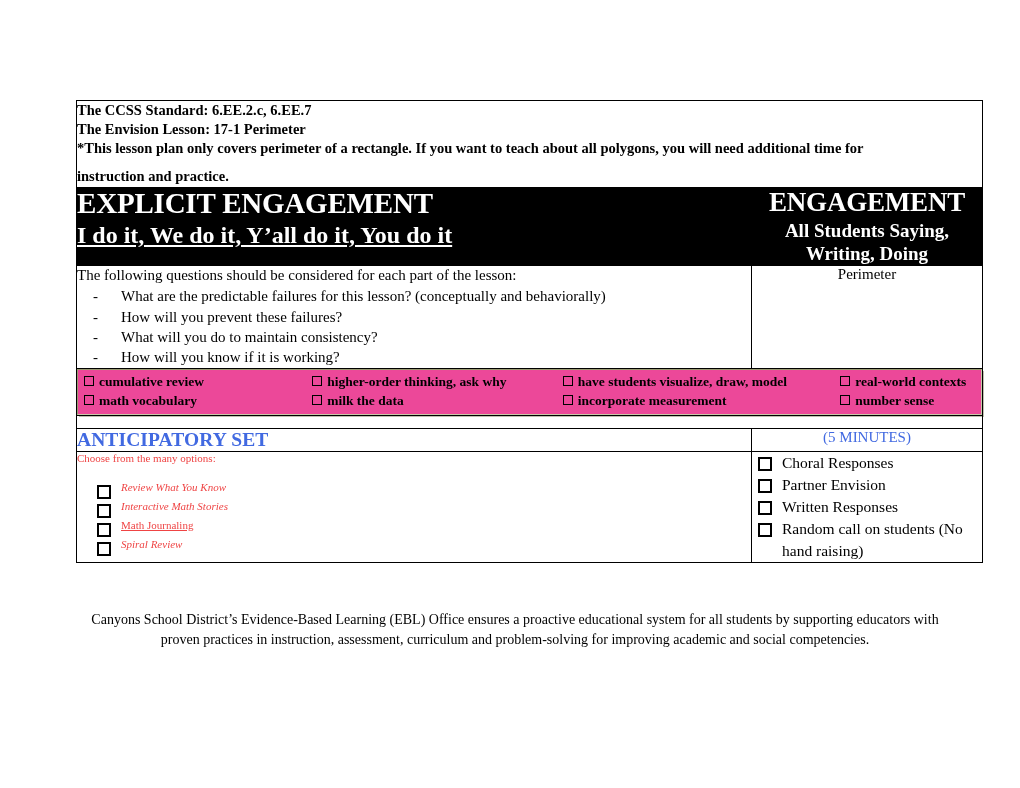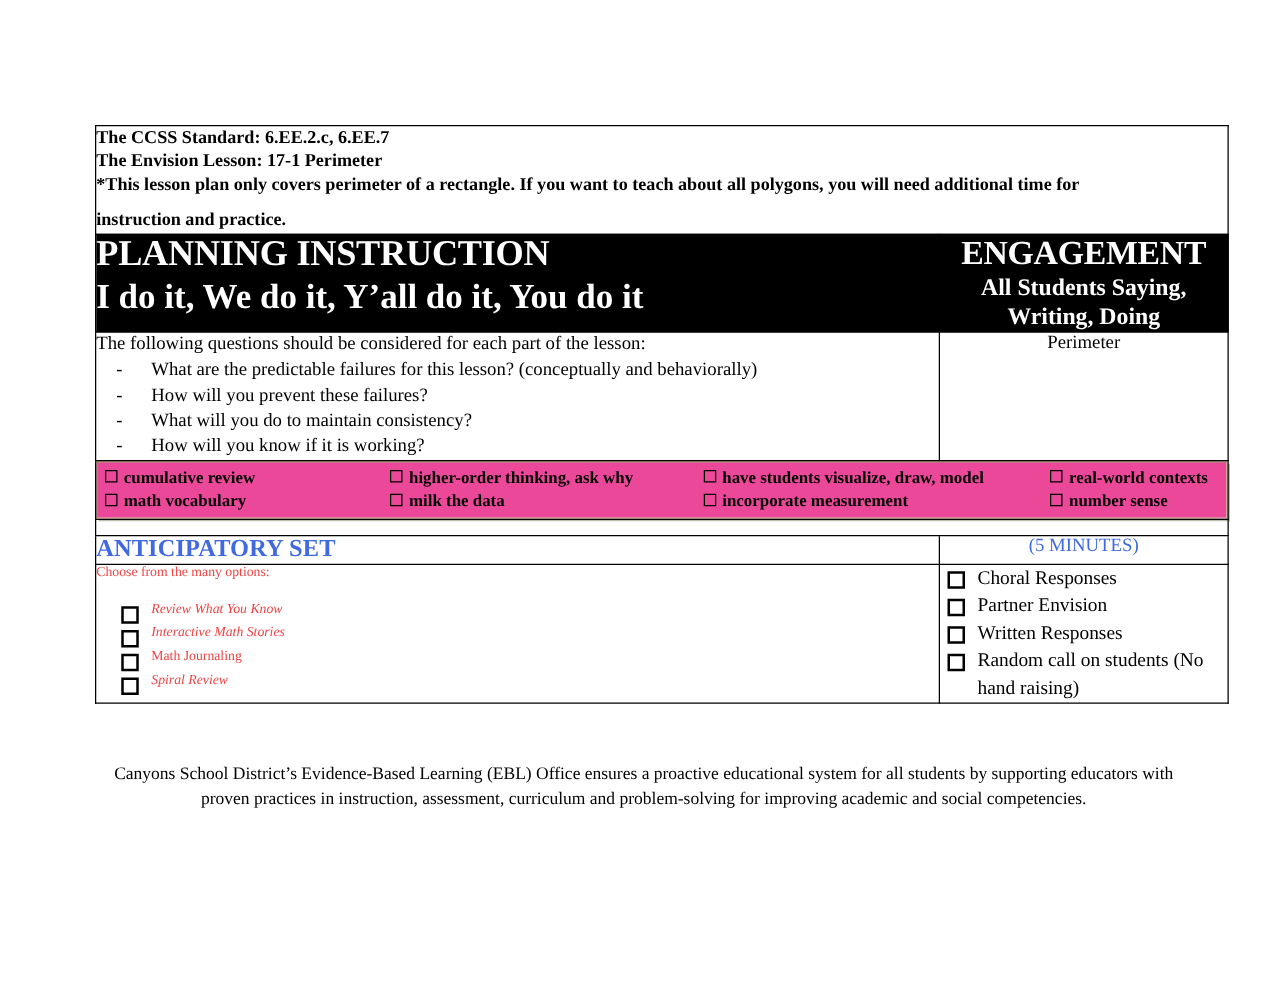--- a/index.html
+++ b/index.html
@@ -62,24 +62,25 @@
     color: #ffffff;
     padding: 6px 8px 8px 8px;
   }
   .black-left-h1 {
     font-size: 29px;
     font-weight: bold;
     line-height: 1.08;
     letter-spacing: -0.2px;
   }
   .black-left-h2 {
-    font-size: 28px;
+    font-size: 24px;
     font-weight: bold;
     line-height: 1.2;
     padding-top: 2px;
+    text-decoration: underline;
   }
   .black-right {
     text-align: center;
   }
   .black-right-h1 {
     font-size: 27px;
     font-weight: bold;
     line-height: 1.05;
     letter-spacing: -0.2px;
   }
@@ -193,21 +194,21 @@
     padding: 0 0 0 20px;
   }
   .ant-opt-list li {
     display: flex;
     align-items: flex-start;
     line-height: 1.45;
     font-style: italic;
   }
   .ant-opt-list li.plain { font-style: normal; }
   .ant-opt-list li .lbl { margin-left: 10px; }
-  .ant-opt-list li.link .lbl { }
+  .ant-opt-list li.link .lbl { text-decoration: underline; }
 
   .ant-body-right {
     font-size: 15.5px;
     padding: 3px 7px 5px 6px;
   }
   .resp-list {
     list-style: none;
     margin: 0;
     padding: 0 0 0 6px;
   }
@@ -256,21 +257,21 @@
           <div>The CCSS Standard: 6.EE.2.c, 6.EE.7</div>
           <div>The Envision Lesson: 17-1 Perimeter</div>
           <div>*This lesson plan only covers perimeter of a rectangle. If you want to teach about all polygons, you will need additional time for</div>
           <div class="gap"></div>
           <div>instruction and practice.</div>
         </td>
       </tr>
 
       <tr>
         <td class="black-cell">
-          <div class="black-left-h1">PLANNING INSTRUCTION</div>
+          <div class="black-left-h1">EXPLICIT ENGAGEMENT</div>
           <div class="black-left-h2">I do it, We do it, Y’all do it, You do it</div>
         </td>
         <td class="black-cell black-right">
           <div class="black-right-h1">ENGAGEMENT</div>
           <div class="black-right-h2">All Students Saying, Writing, Doing</div>
         </td>
       </tr>
 
 
       <tr>

